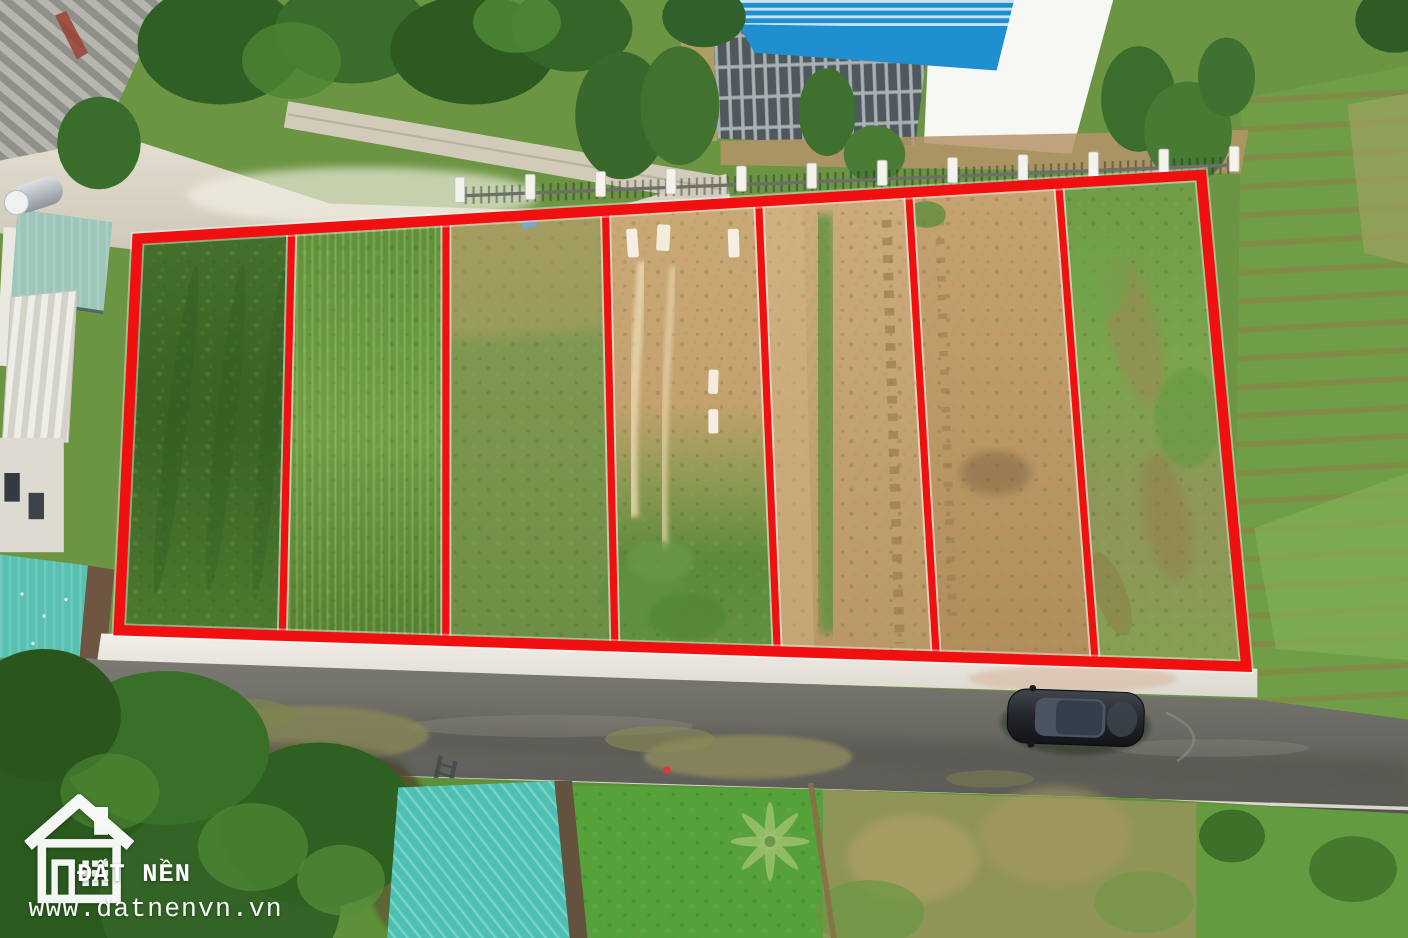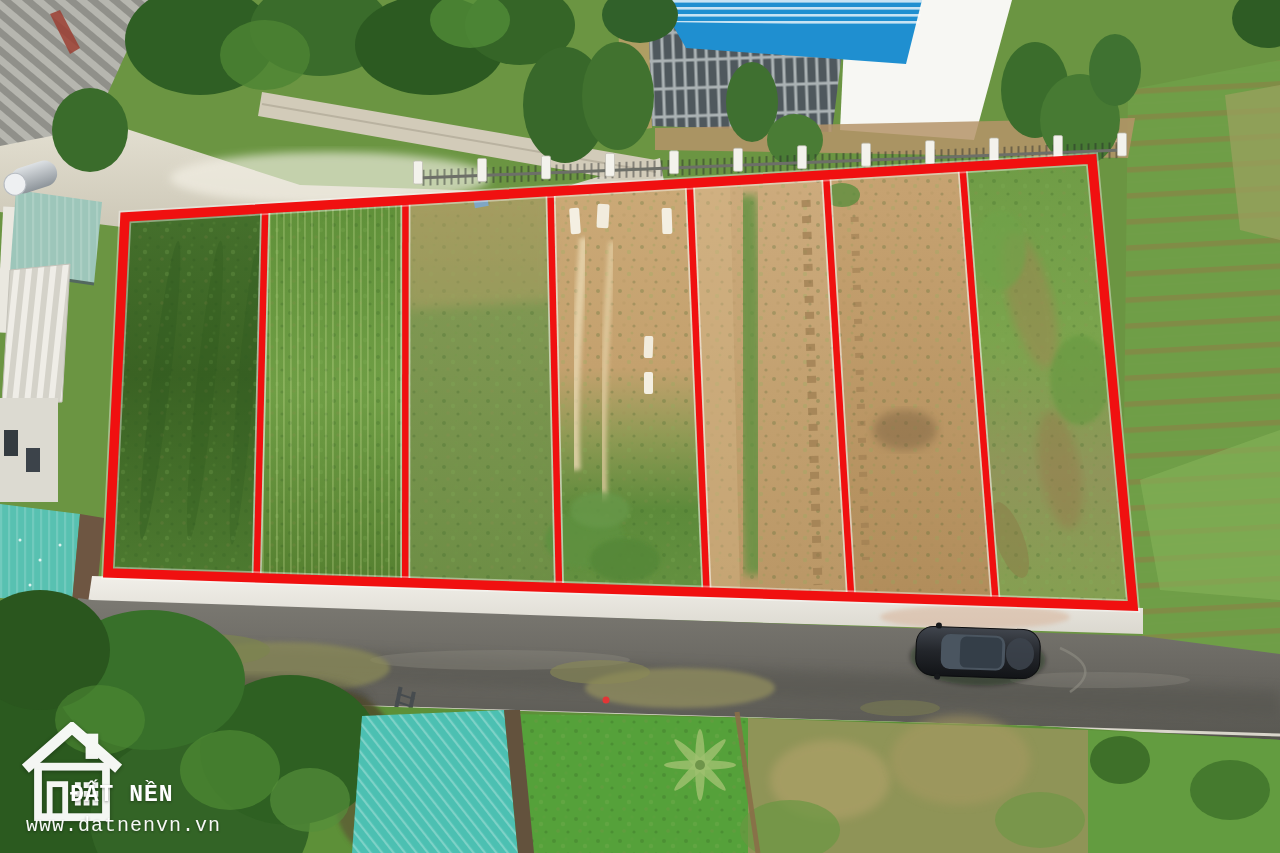--- a/index.html
+++ b/index.html
@@ -6,21 +6,21 @@
   .stage{position:relative;width:1280px;height:853px;overflow:hidden;
          font-family:Liberation Mono, monospace;background:#6b9542;}
   #scene{position:absolute;left:0;top:0;width:1280px;height:853px;display:block;}
   .watermark{position:absolute;left:20px;top:712px;width:260px;height:141px;color:#fff;pointer-events:none;}
   .house{position:absolute;left:2px;top:10px;width:100px;height:101px;opacity:.95;
          filter:drop-shadow(0 1px 2px rgba(0,0,0,.35));}
   .wm-small{position:absolute;left:50px;top:70px;font-size:23px;font-weight:bold;letter-spacing:1px;
             white-space:nowrap;text-shadow:0 1px 3px rgba(0,0,0,.4);}
   .wm-large{position:absolute;left:142px;top:44px;font-size:55px;line-height:1;opacity:.92;
             letter-spacing:1px;text-shadow:0 1px 3px rgba(0,0,0,.35);}
-  .wm-url{position:absolute;left:6px;top:102px;font-size:20px;letter-spacing:1px;opacity:.96;
+  .wm-url{position:absolute;left:6px;top:102px;font-size:24px;letter-spacing:1px;opacity:.96;
           white-space:nowrap;text-shadow:0 1px 3px rgba(0,0,0,.4);}
 </style>
 </head>
 <body>
 
 <div class="stage">
 <svg id="scene" viewBox="0 0 1280 853">
   <defs>
     <linearGradient id="lg-concrete" x1="0" y1="0" x2="0" y2="1">
       <stop offset="0" stop-color="#e4e0d2"></stop>

